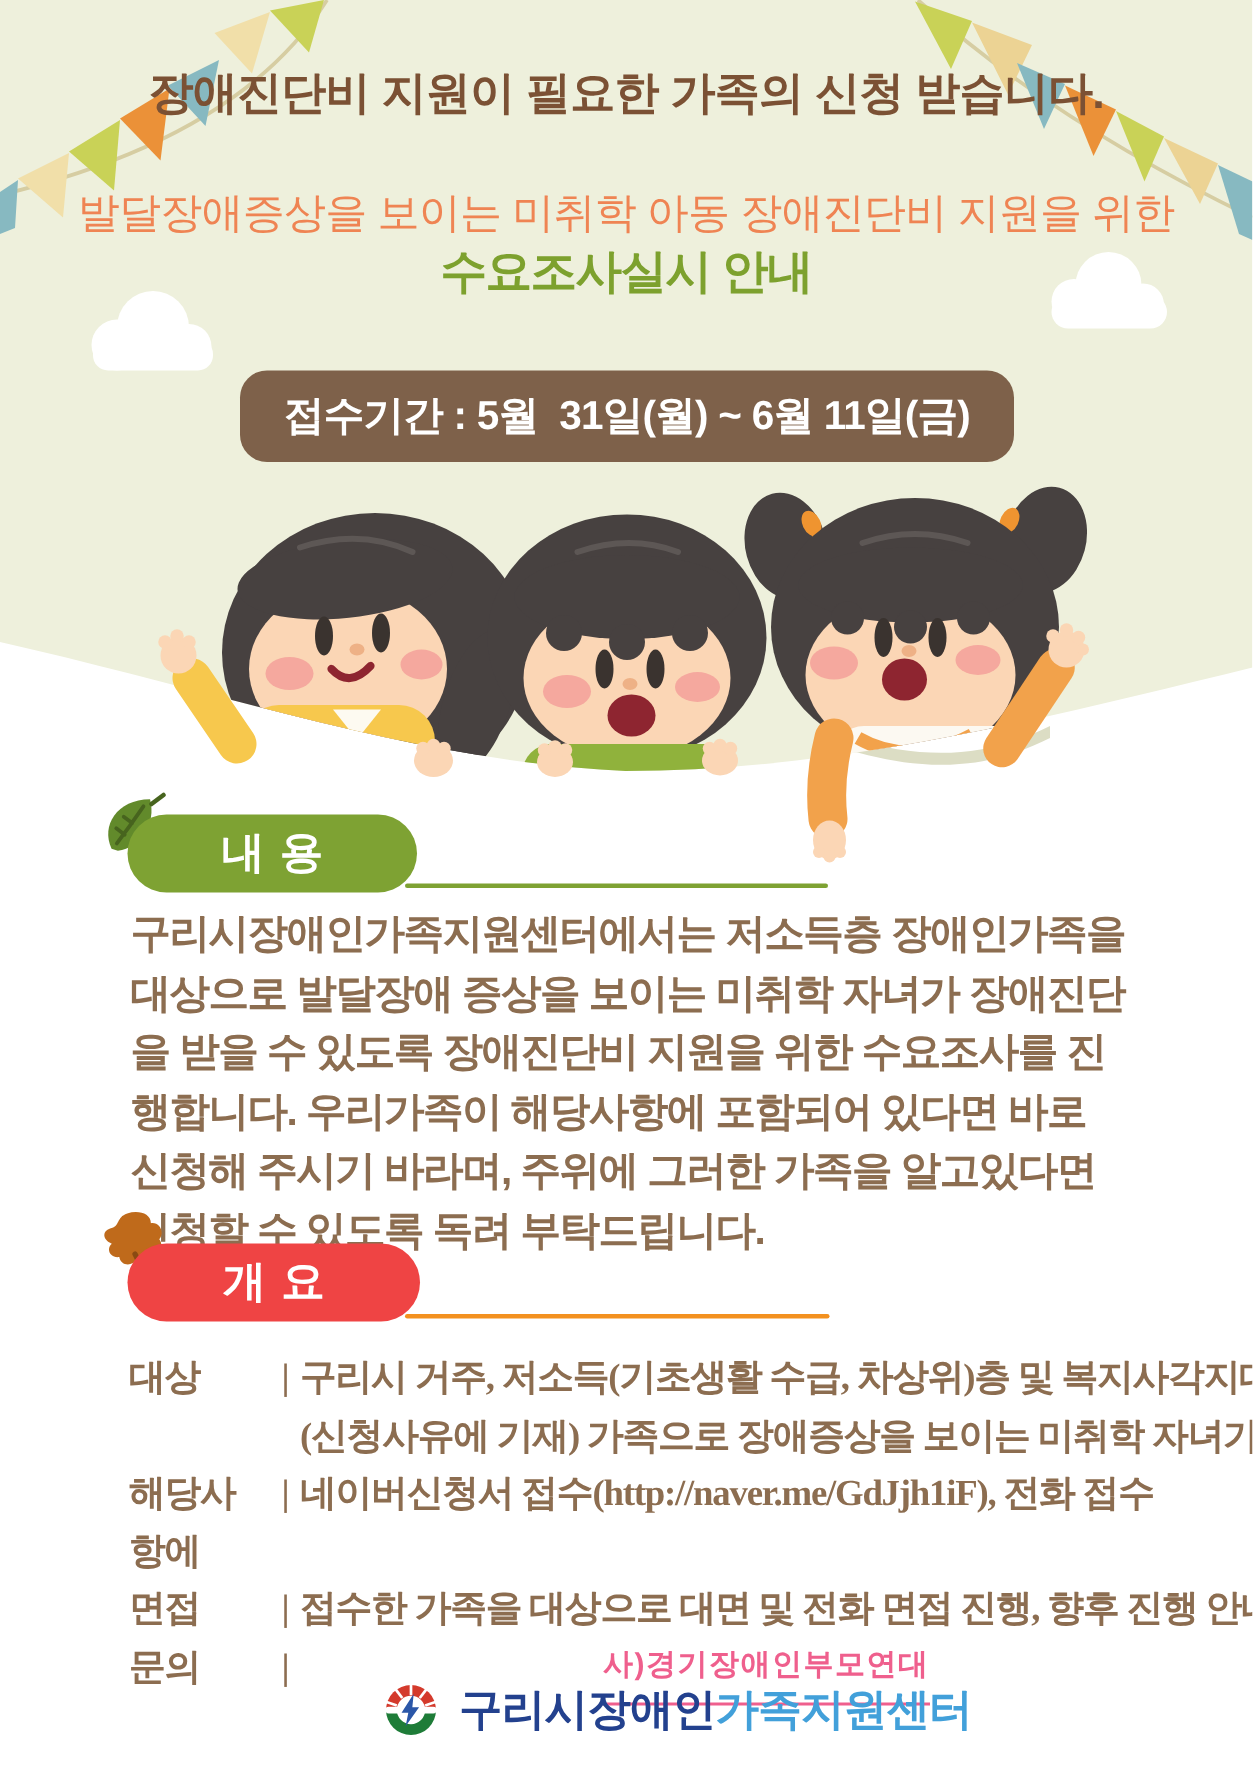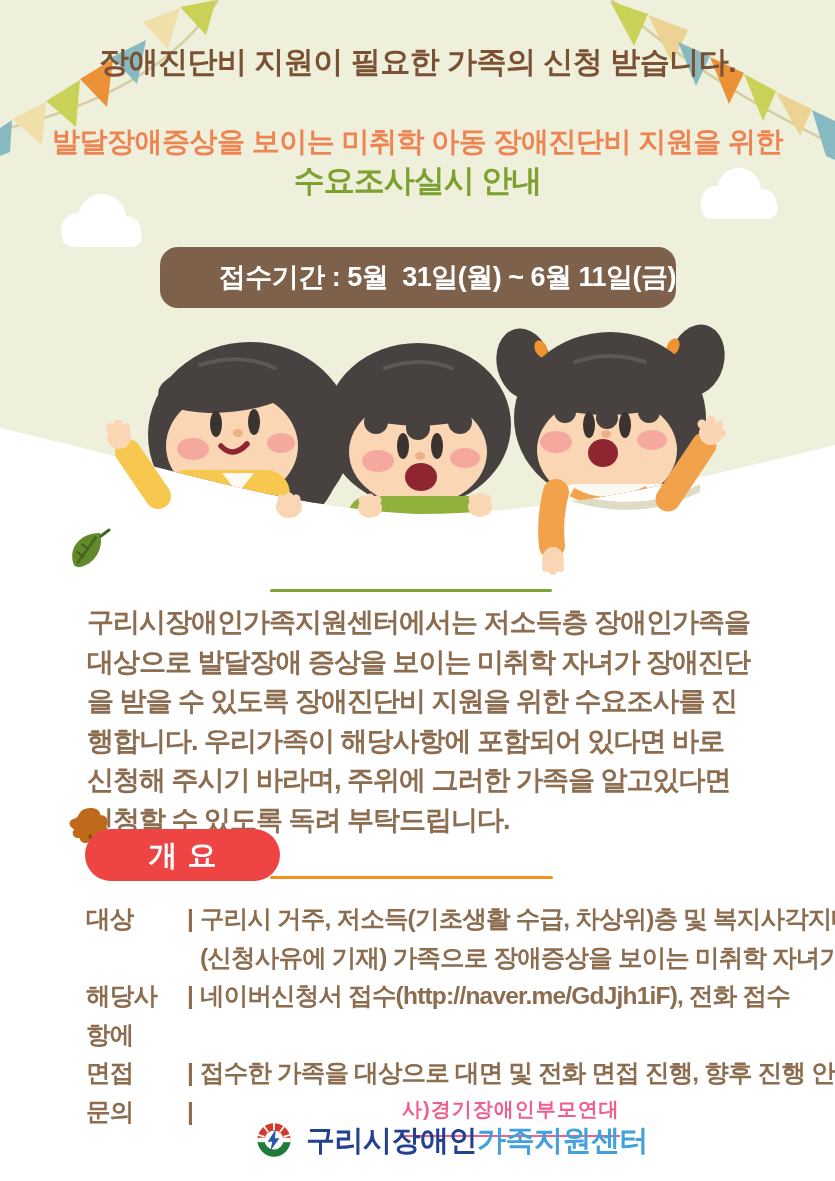--- a/index.html
+++ b/index.html
@@ -8,29 +8,29 @@
     overflow:hidden;font-family:"Liberation Sans", sans-serif;
   }
   .abs{position:absolute;}
   #header-art{position:absolute;top:0;left:0;width:835px;height:720px;}
   .top-title{
     top:42px;left:0;width:835px;text-align:center;
     font-size:30px;font-weight:800;color:#7b5134;letter-spacing:-0.5px;
   }
   .subtitle{
     top:123px;left:0;width:835px;text-align:center;
-    font-size:28px;font-weight:700;color:#ef8453;letter-spacing:-0.5px;
+    font-size:28px;font-weight:400;color:#ef8453;letter-spacing:-0.5px;
   }
   .main-title{
     top:160px;left:0;width:835px;text-align:center;
     font-size:31px;font-weight:800;color:#7da12e;letter-spacing:-1px;
   }
   .period-banner{
     top:247px;left:160px;width:516px;height:61px;background:#7e614a;border-radius:18px;
-    color:#ffffff;font-size:27px;font-weight:700;text-align:right;line-height:61px;
+    color:#ffffff;font-size:27px;font-weight:700;text-align:center;line-height:61px;
     white-space:pre;letter-spacing:-0.5px;
   }
   .section-pill{
     height:52px;border-radius:26px;color:#ffffff;font-size:29px;font-weight:800;
     text-align:center;line-height:52px;letter-spacing:10px;text-indent:10px;
   }
   .pill-green{top:543px;left:85px;width:193px;background:#7ea233;}
   .pill-orange{top:829px;left:85px;width:195px;background:#ef4444;}
   .rule{height:3px;border-radius:2px;}
   .rule-green{top:589px;left:270px;width:282px;background:#7ea233;}
@@ -39,21 +39,21 @@
   .autumn-leaf-box{top:806px;left:68px;width:46px;height:44px;}
   .content-body{
     top:603px;left:87px;width:666px;
     font-size:27px;line-height:39.6px;font-weight:600;color:#8c6d50;letter-spacing:-1px;
     text-align:left;
   }
   .overview-rows{
     top:900px;left:86px;width:700px;
     font-size:24.5px;line-height:38.5px;font-weight:600;color:#8c6d50;letter-spacing:-0.8px;
   }
-  .ov-row{display:flex;}
+  .ov-row{display:flex;font-family:Liberation Serif, serif;}
   .ov-label{
     display:inline-block;width:94px;flex:0 0 94px;
     text-align:justify;text-align-last:justify;
   }
   .ov-sep{display:inline-block;width:20px;flex:0 0 20px;text-align:center;}
   .ov-text{flex:1;white-space:nowrap;}
   .footer-parent{
     top:1096px;left:402px;
     font-size:20px;font-weight:700;color:#ef5f8d;
     border-bottom:2px solid #ef5f8d;padding-bottom:12px;letter-spacing:1px;
@@ -225,20 +225,21 @@
   <div class="abs top-title">장애진단비 지원이 필요한 가족의 신청 받습니다.</div>
   <div class="abs subtitle">발달장애증상을 보이는 미취학 아동 장애진단비 지원을 위한</div>
   <div class="abs main-title">수요조사실시 안내</div>
   <div class="abs period-banner">접수기간 : 5월  31일(월) ~ 6월 11일(금)</div>
 
   <svg class="abs leaf-box" viewBox="0 0 46 42" xmlns="http://www.w3.org/2000/svg">
     <path d="M6,36 C1,20 14,4 36,7 C38,24 25,38 10,38 Z" fill="#628a2b" transform="rotate(-8 20 20)"></path>
     <path d="M10,33 Q20,23 31,11 M16,28 L11,23 M22,21 L17,16" stroke="#47641e" stroke-width="2.5" fill="none" stroke-linecap="round" transform="rotate(-8 20 20)"></path>
     <path d="M35,8 L43,2" stroke="#47641e" stroke-width="3" stroke-linecap="round"></path>
   </svg>
+  <div class="abs section-pill pill-green">내용</div>
   <div class="abs rule rule-green"></div>
   <div class="abs content-body">구리시장애인가족지원센터에서는 저소득층 장애인가족을 대상으로 발달장애 증상을 보이는 미취학 자녀가 장애진단을 받을 수 있도록 장애진단비 지원을 위한 수요조사를 진행합니다. 우리가족이 해당사항에 포함되어 있다면 바로 신청해 주시기 바라며, 주위에 그러한 가족을 알고있다면 신청할 수 있도록 독려 부탁드립니다.</div>
 
   <svg class="abs autumn-leaf-box" viewBox="0 0 46 44" xmlns="http://www.w3.org/2000/svg">
     <path d="M23,2 C15,2 16,9 9,8 C3,8 2,14 7,18 C2,20 3,27 9,28 C8,34 15,37 20,33 L23,36 L27,32 C34,36 40,31 38,25 C43,22 42,14 36,13 C38,7 31,2 23,2 Z" fill="#bf6a1b" transform="rotate(-18 23 22)"></path>
     <path d="M22,30 L28,42" stroke="#8a4a12" stroke-width="3.5" stroke-linecap="round"></path>
   </svg>
   <div class="abs section-pill pill-orange">개요</div>
   <div class="abs rule rule-orange"></div>
 

